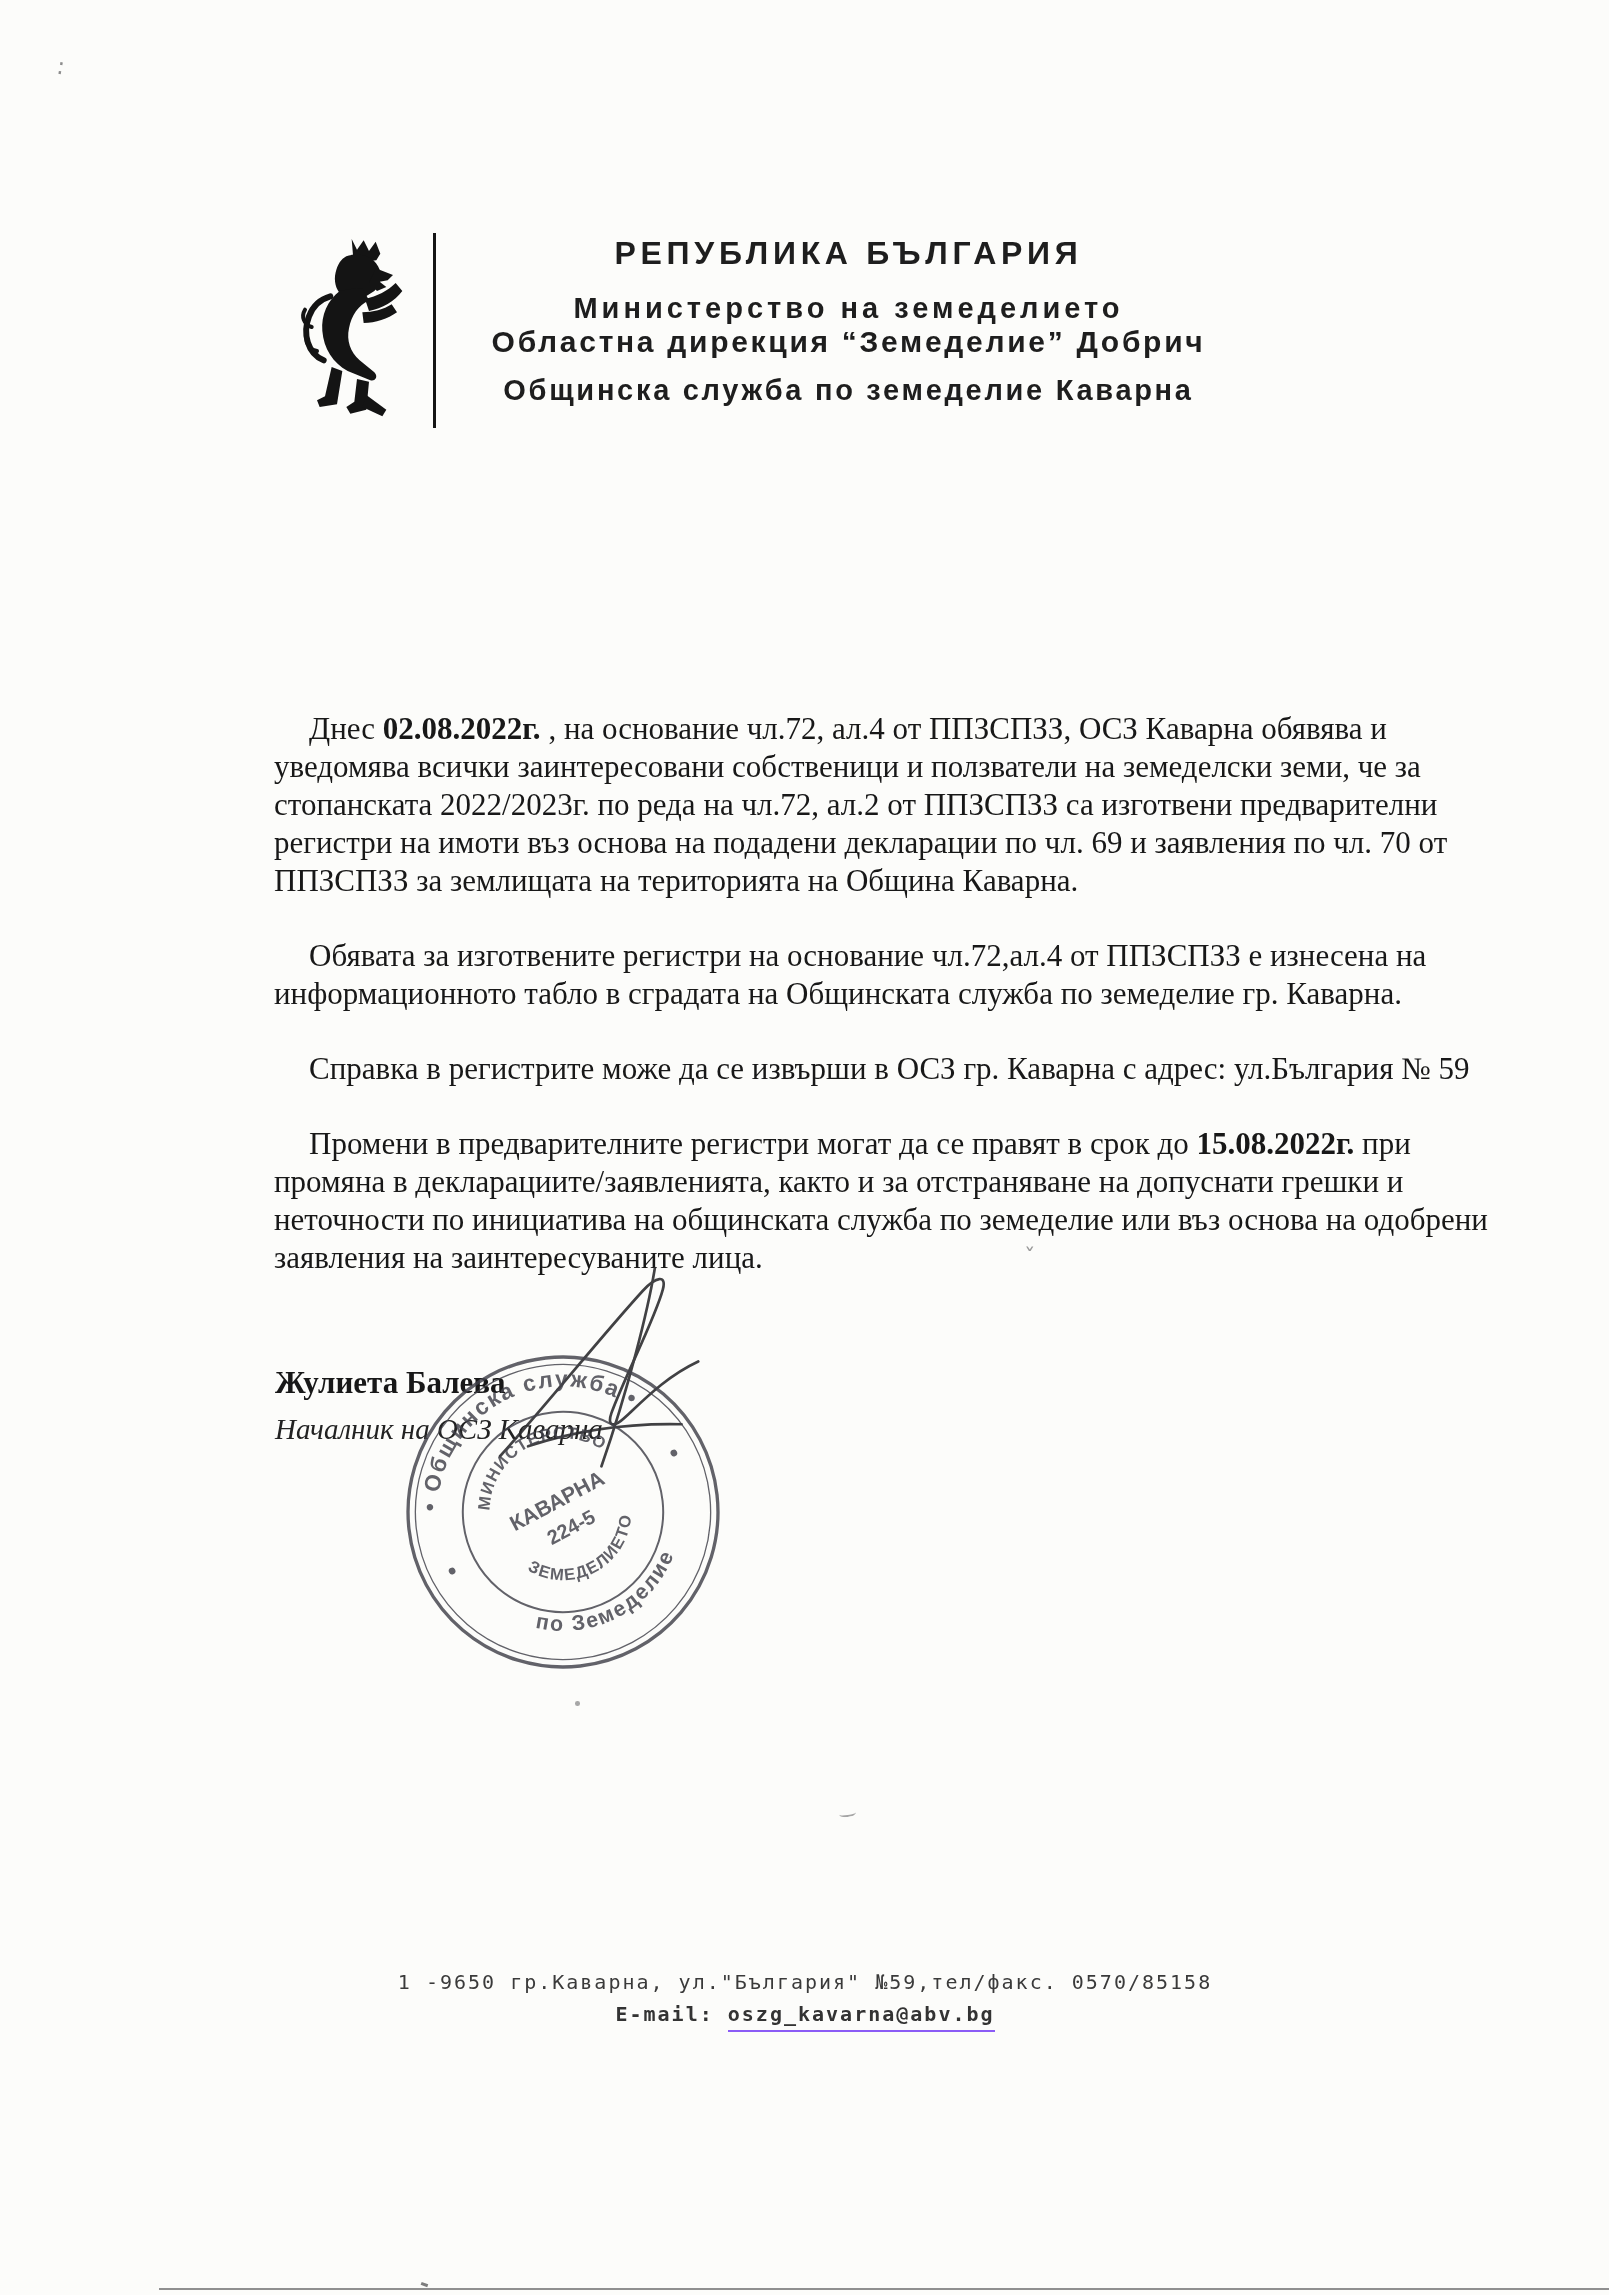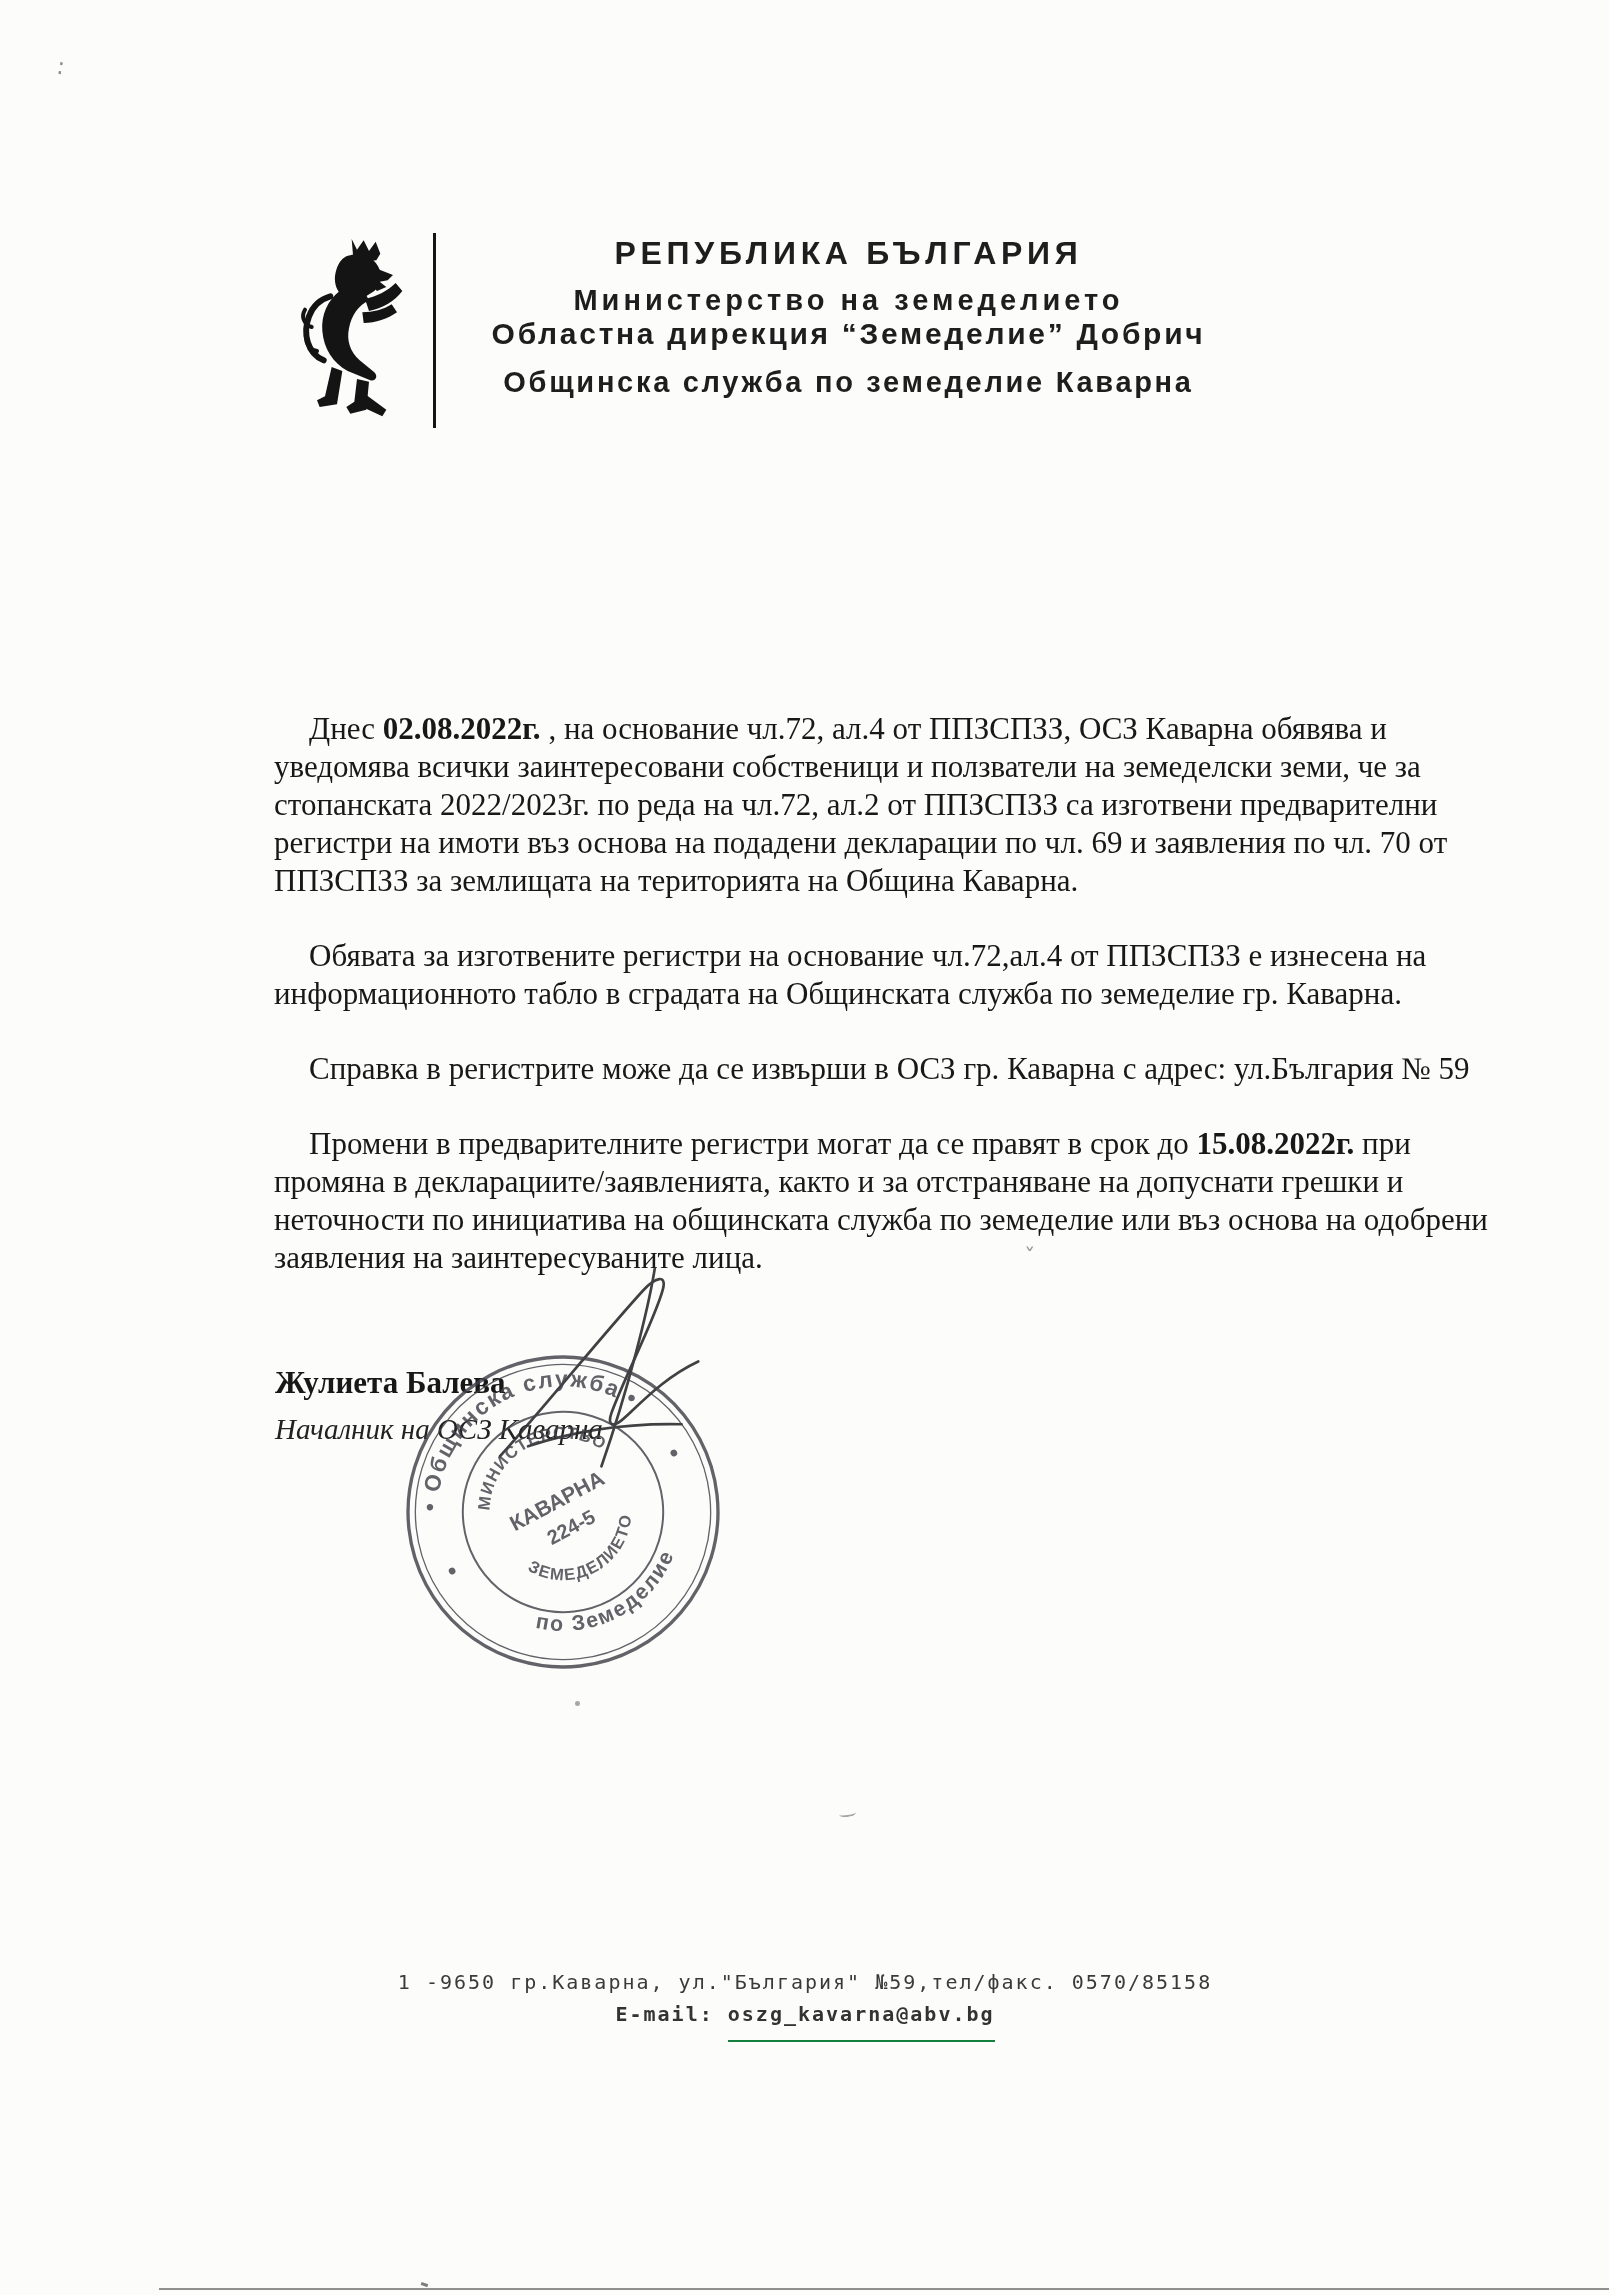--- a/index.html
+++ b/index.html
@@ -11,21 +11,21 @@
     overflow:hidden;
     font-family:"Liberation Serif", serif;
     color:#1c1c1c;
   }
 
   
   .emblem{position:absolute;left:284px;top:227px;width:134px;height:200px;}
   .divider{position:absolute;left:433px;top:233px;width:3.3px;height:195px;background:#151515;}
   .header-block{position:absolute;left:374px;top:235px;width:949px;text-align:center;
     font-family:"Liberation Sans", sans-serif;font-weight:bold;color:#1e1e1e;}
-  .h-country{font-size:32px;letter-spacing:4.7px;margin-bottom:12px;}
+  .h-country{font-size:32px;letter-spacing:4.7px;margin-bottom:20px;}
   .h-ministry{font-size:29px;letter-spacing:4px;margin-bottom:0;}
   .h-directorate{font-size:30px;letter-spacing:2.7px;margin-bottom:14.7px;}
   .h-office{font-size:29px;letter-spacing:2.7px;}
 
   
   .doc-title{position:absolute;left:0;top:528px;width:100%;text-align:center;
     font-family:"Liberation Sans", sans-serif;font-weight:bold;
     font-size:45px;letter-spacing:9.4px;color:#171717;}
 
   
@@ -42,21 +42,21 @@
   .squiggle{position:absolute;left:488px;top:1256px;width:287px;height:227px;z-index:2;}
 
   .stamp-wrap{position:absolute;left:396px;top:1345px;width:334px;height:334px;
     transform:rotate(-28deg);opacity:.82;z-index:3;}
 
   
   .footer{position:absolute;left:0;top:1966px;width:100%;text-align:center;
     font-family:"DejaVu Sans Mono", monospace;color:#3a3a3a;
     font-size:20px;letter-spacing:2px;line-height:32px;}
   .email-line{font-weight:bold;color:#333;}
-  .email-underline{border-bottom:2px solid #15803d;padding-bottom:14px;}
+  .email-underline{border-bottom:2px solid #8b5cf6;padding-bottom:4px;}
 
   
   .artifact{position:absolute;color:#8d8d8d;font-family:"DejaVu Sans", sans-serif;}
   .art-colon{left:57px;top:53px;font-size:23px;transform:rotate(10deg);}
   .art-check{left:1024px;top:1244px;font-size:23px;color:#9a9a9a;}
   .art-dot{left:575px;top:1701px;width:4.7px;height:4.7px;background:#a7a7a7;border-radius:50%;}
   .art-smudge{left:839px;top:1810px;width:17.4px;height:5.3px;border-bottom:2px solid #a5a5a5;border-radius:50%;transform:rotate(-8deg);}
   .bottom-line{position:absolute;left:159px;right:0;bottom:4.7px;height:2px;background:#8f8f8f;}
   .bottom-tick{position:absolute;left:421px;bottom:9.4px;width:6.7px;height:2.7px;background:#7d7d7d;transform:rotate(20deg);}
 </style>

